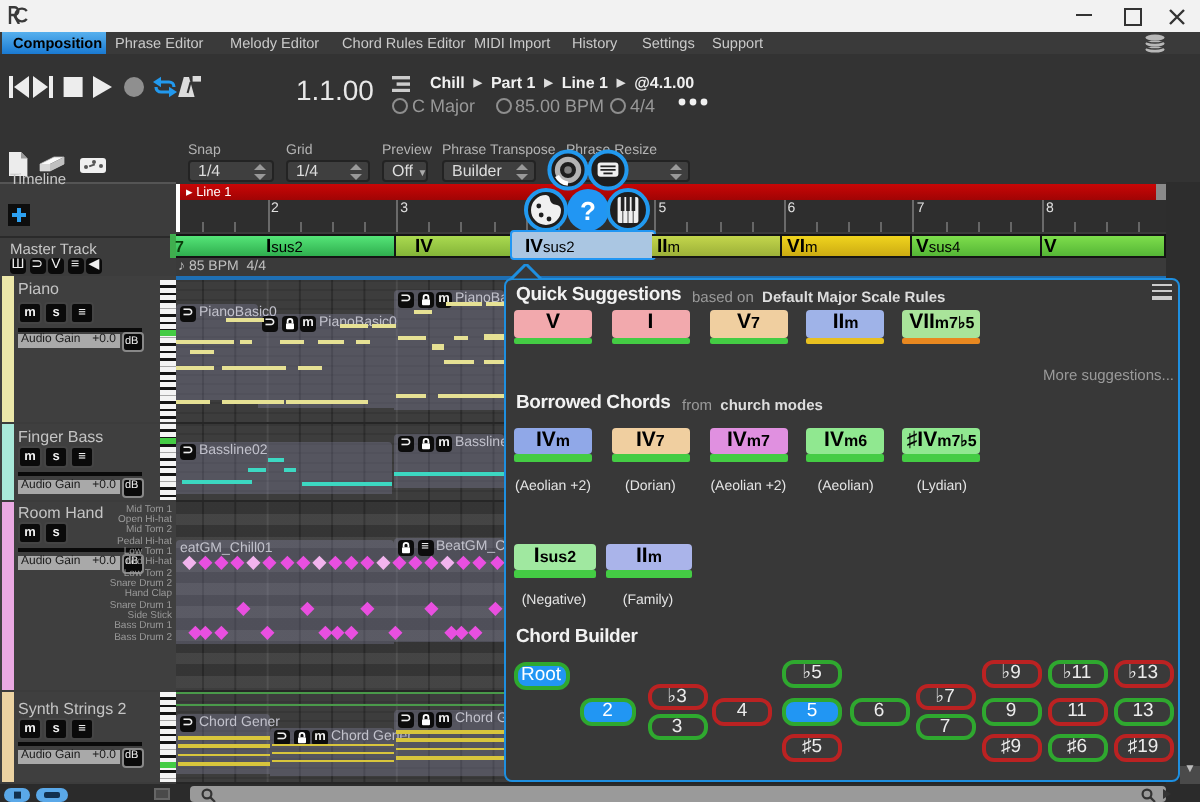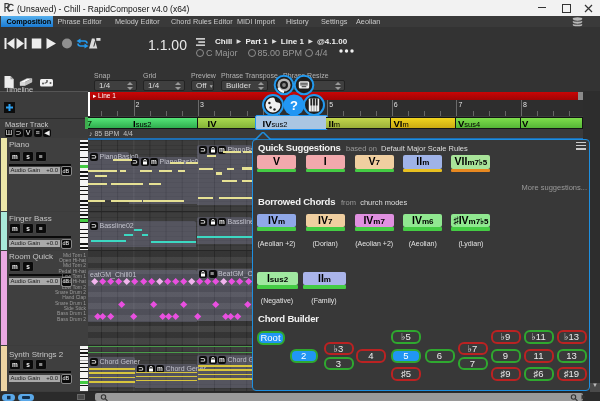--- a/index.html
+++ b/index.html
@@ -16,21 +16,21 @@
 .phr{position:absolute;background:rgba(150,150,190,0.27);border-radius:2px 2px 0 0}
 .plabel{position:absolute;font-size:7px;color:#c2c2cc;white-space:nowrap}
 .chip{position:relative;display:inline-block;width:8px;height:8px;background:#0c0c0c;border-radius:2px;color:#eee;font-size:6.5px;line-height:8px;text-align:center;vertical-align:top;margin-right:1.5px;font-weight:bold}
 .note{position:absolute;height:2.2px;background:#e6e194}
 .bnote{position:absolute;height:2.2px;background:#3cd8c2}
 .dia{position:absolute;width:5.4px;height:5.4px;background:#e94fe0;transform:rotate(45deg)}
 .dial{background:#f2b4ee !important}
 .syl{position:absolute;height:1.8px;background:#d8c53c}
 .sect{position:absolute;font-size:9.5px;font-weight:bold;letter-spacing:-0.2px;color:#f2f2f2;white-space:nowrap}
 .small{position:absolute;font-size:7.5px;color:#9a9a9a;white-space:nowrap}
-.small b{color:#ddd;font-weight:normal}
+.small b{color:#ddd;font-weight:bold}
 .cbtn{position:absolute;width:39px;height:13.5px;border-radius:2px;color:#000;text-align:center;font-size:10.5px;font-weight:bold;line-height:13.5px;white-space:nowrap}
 .cbtn .s{font-weight:bold;font-size:8px}
 .und{position:absolute;width:39px;height:3.5px;border-radius:1px}
 .mlab{position:absolute;width:48px;text-align:center;font-size:7px;color:#e4e4e4;white-space:nowrap}
 .pill{position:absolute;width:24.5px;height:9.5px;background:#3a3a3a;border:2px solid #bb2222;border-radius:6px;color:#ececec;font-size:9.5px;text-align:center;line-height:9px;white-space:nowrap}
 .pg{border-color:#2fa82f}
 .pb{background:#2196f3;color:#fff}
 .dn{position:absolute;font-size:5px;color:#9a9a9a;white-space:nowrap}
 </style></head><body>
 <div id="app">
@@ -158,42 +158,41 @@
 <div class="syl" style="left:89px;top:376.5px;width:46px"></div>
 <div class="syl" style="left:89px;top:381px;width:46px"></div>
 <div class="syl" style="left:136px;top:371.5px;width:61px"></div>
 <div class="syl" style="left:136px;top:375.6px;width:61px"></div>
 <div class="syl" style="left:136px;top:379.7px;width:61px"></div>
 <div class="syl" style="left:198px;top:365px;width:54px"></div>
 <div class="syl" style="left:198px;top:369px;width:54px"></div>
 <div class="syl" style="left:198px;top:373.5px;width:54px"></div>
 <div class="syl" style="left:198px;top:378px;width:54px"></div>
 <div class="a" style="left:0;top:0;width:600px;height:15.5px;background:#f2f2f2;border-bottom:1px solid #9a9a9a"></div>
-<div class="tx" style="left:17px;top:3.5px;font-size:8.5px;color:#111">(Unsaved) - Chill - RapidComposer v4.0 (x64)</div>
 <svg class="a" style="left:4px;top:3px" width="10" height="9" viewBox="0 0 10 9">
 <g fill="none" stroke="#3a3a3a" stroke-width="1.2">
         <path d="M1 9 V0.6 h2.2 a1.9 1.9 0 0 1 0 3.9 h-2.2 M3 4.5 L5.5 9"></path>
         <path d="M9.4 2.5 a3.2 3.2 0 1 0 0 4"></path>
       </g>
     </svg>
 <div class="a" style="left:538px;top:7px;width:8px;height:1.3px;background:#333"></div>
 <div class="a" style="left:562px;top:4px;width:6.5px;height:6.5px;border:1.3px solid #333"></div>
 <svg class="a" style="left:584px;top:3.5px" width="9" height="9" viewBox="0 0 9 9">
 <path d="M1 1 L8 8 M8 1 L1 8" stroke="#333" stroke-width="1.2"></path>
     </svg>
 <div class="a" style="left:0;top:15.5px;width:600px;height:11px;background:#3a3a3a"></div>
 <div class="a" style="left:1px;top:15.5px;width:52px;height:11px;background:linear-gradient(180deg,#56b0ee,#1a7ad2)"></div>
 <div class="tx" style="left:6.5px;top:17.2px;font-size:7.3px;color:#000;font-weight:bold">Composition</div>
 <div class="tx" style="left:57.5px;top:17.2px;font-size:7.3px;color:#cacaca;font-weight:normal">Phrase Editor</div>
 <div class="tx" style="left:115px;top:17.2px;font-size:7.3px;color:#cacaca;font-weight:normal">Melody Editor</div>
 <div class="tx" style="left:171px;top:17.2px;font-size:7.3px;color:#cacaca;font-weight:normal">Chord Rules Editor</div>
 <div class="tx" style="left:237px;top:17.2px;font-size:7.3px;color:#cacaca;font-weight:normal">MIDI Import</div>
 <div class="tx" style="left:286px;top:17.2px;font-size:7.3px;color:#cacaca;font-weight:normal">History</div>
 <div class="tx" style="left:321px;top:17.2px;font-size:7.3px;color:#cacaca;font-weight:normal">Settings</div>
-<div class="tx" style="left:356px;top:17.2px;font-size:7.3px;color:#cacaca;font-weight:normal">Aeolian</div>
+<div class="tx" style="left:356px;top:17.2px;font-size:7.3px;color:#cacaca;font-weight:normal">Support</div>
 <svg class="a" style="left:571px;top:16.5px" width="13" height="10" viewBox="0 0 13 10">
 <g fill="#b8b8b8">
         <ellipse cx="6.5" cy="1.8" rx="4.8" ry="1.5"></ellipse>
         <ellipse cx="6.5" cy="4.8" rx="4.8" ry="1.5"></ellipse>
         <ellipse cx="6.5" cy="7.8" rx="4.8" ry="1.5"></ellipse>
       </g>
 <g fill="none" stroke="#3a3a3a" stroke-width="0.7">
         <path d="M1.7 3 a4.8 1.5 0 0 0 9.6 0 M1.7 6 a4.8 1.5 0 0 0 9.6 0"></path>
       </g>
     </svg>
@@ -309,21 +308,21 @@
 <div class="a" style="left:9px;top:236.0px;width:62px;height:2.2px;background:#0a0a0a"></div>
 <div class="a" style="left:9px;top:239.5px;width:51px;height:7px;background:#a9a9a9">
       <span style="position:absolute;left:1.5px;top:0.2px;font-size:6px;color:#1a1a1a">Audio Gain</span>
       <span style="position:absolute;right:2px;top:0.2px;font-size:6px;color:#1a1a1a">+0.0</span>
     </div>
 <div class="a" style="left:61px;top:238.5px;width:9px;height:8px;background:#0a0a0a;border:1px solid #888;border-radius:2px">
       <span style="position:absolute;left:0.5px;top:0.5px;font-size:5.5px;color:#eee">dB</span>
     </div>
 <div class="a" style="left:0;top:250.5px;width:88px;height:94.5px;background:#3f3f3f"></div>
 <div class="a" style="left:1px;top:250.5px;width:6px;height:94.5px;background:#eaa9e2"></div>
-<div class="tx" style="left:9px;top:252px;font-size:8px;color:#c4c4c4">Room Quick</div>
+<div class="tx" style="left:9px;top:252px;font-size:8px;color:#c4c4c4">Room Hand</div>
 <div class="tbtn" style="left:9px;top:260.5px;width:10px;height:9px;line-height:9px;border:0.5px solid #444">m</div>
 <div class="tbtn" style="left:22px;top:260.5px;width:10px;height:9px;line-height:9px;border:0.5px solid #444">s</div>
 <div class="a" style="left:9px;top:274.0px;width:62px;height:2.2px;background:#0a0a0a"></div>
 <div class="a" style="left:9px;top:277.5px;width:51px;height:7px;background:#a9a9a9">
       <span style="position:absolute;left:1.5px;top:0.2px;font-size:6px;color:#1a1a1a">Audio Gain</span>
       <span style="position:absolute;right:2px;top:0.2px;font-size:6px;color:#1a1a1a">+0.0</span>
     </div>
 <div class="a" style="left:61px;top:276.5px;width:9px;height:8px;background:#0a0a0a;border:1px solid #888;border-radius:2px">
       <span style="position:absolute;left:0.5px;top:0.5px;font-size:5.5px;color:#eee">dB</span>
     </div>

